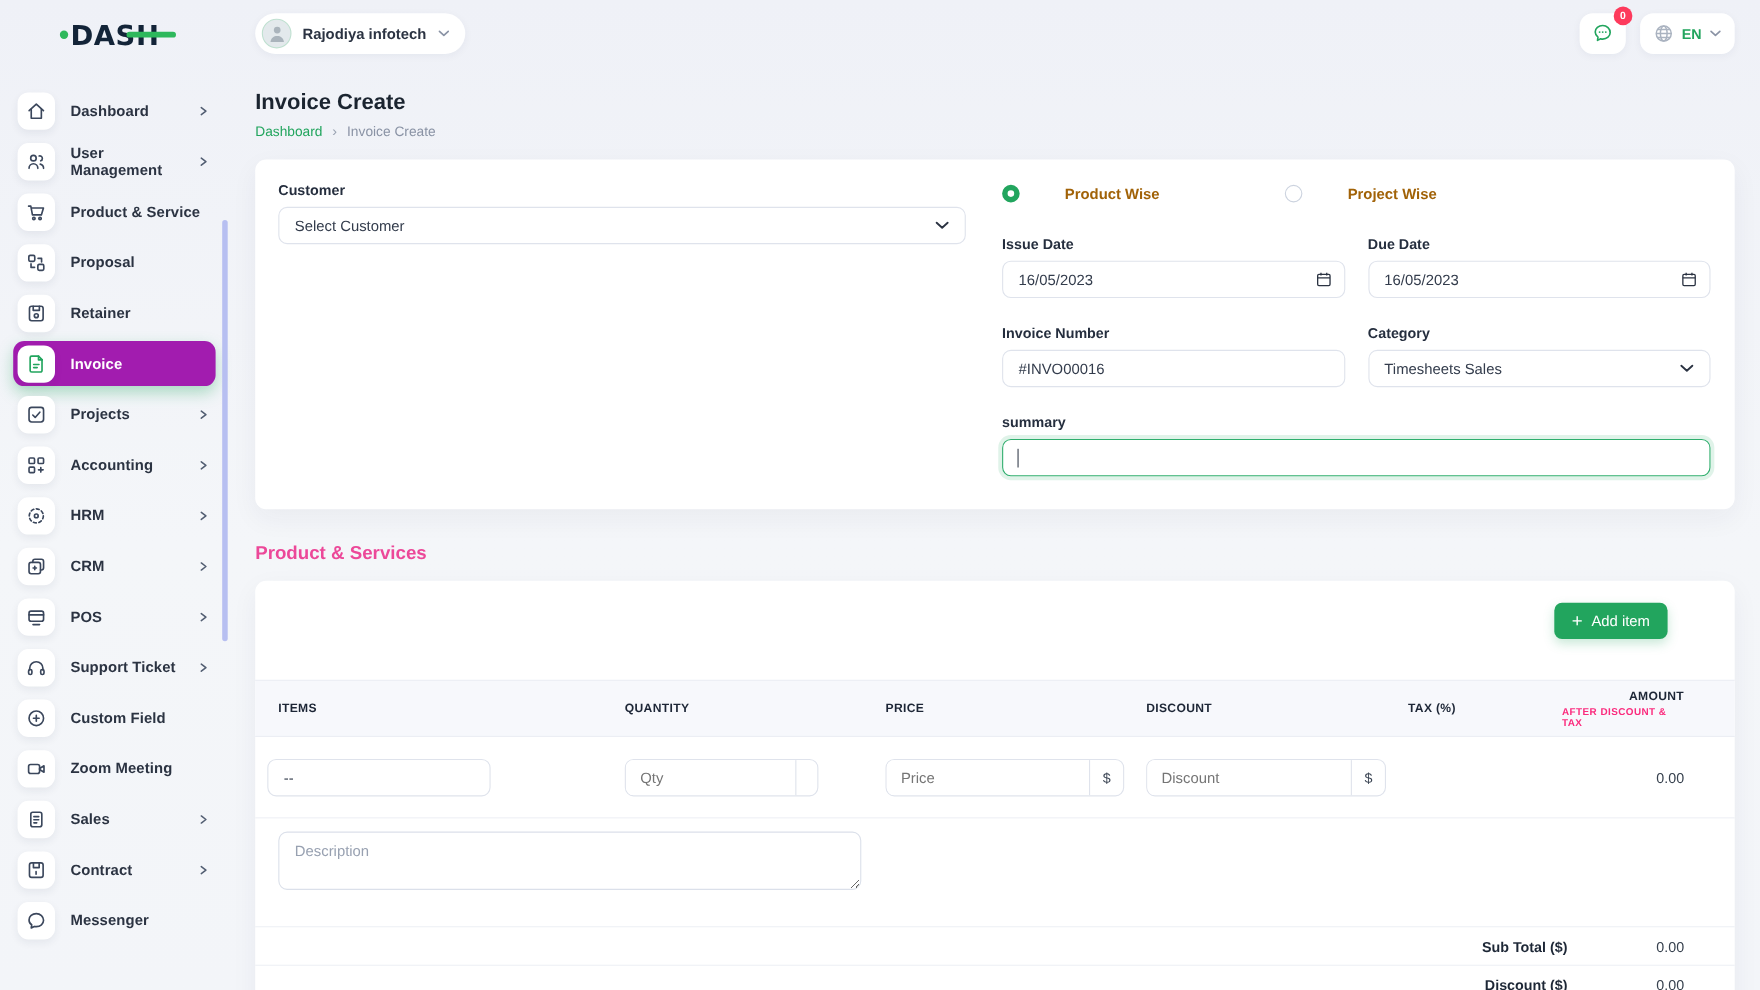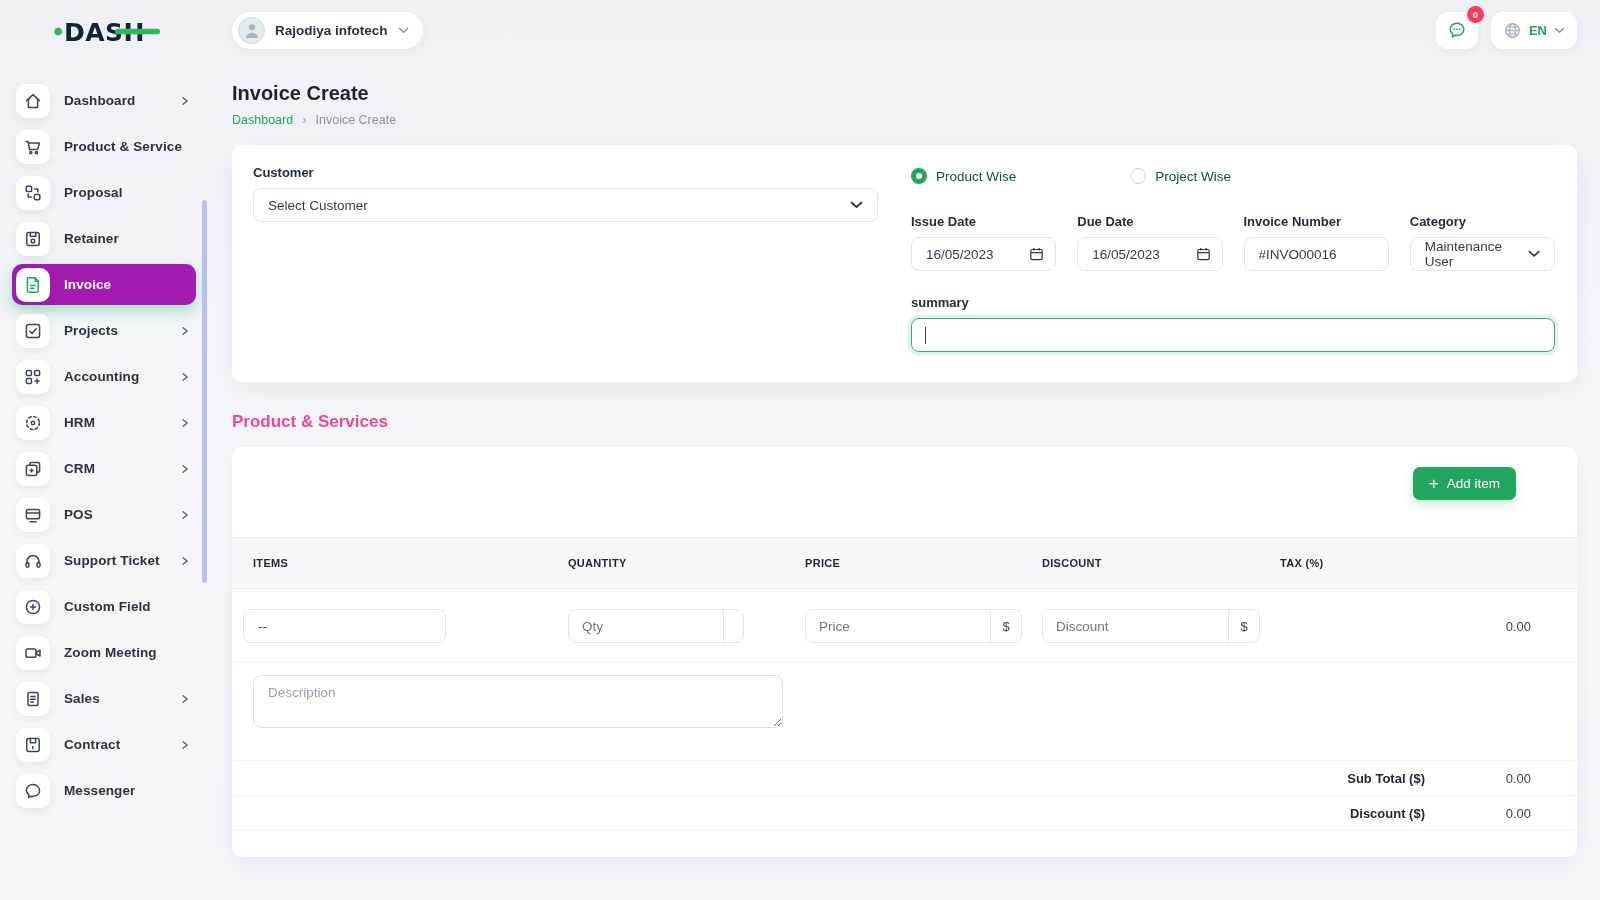--- a/index.html
+++ b/index.html
@@ -62,22 +62,22 @@
     font-family: "Liberation Sans", sans-serif;
   }
   .ctl-select { justify-content: space-between; cursor: pointer; }
   input.ctl, textarea.ctl { outline: none; }
   input.ctl::placeholder, textarea::placeholder { color: #98a1b1; }
   .radio-row { display: flex; align-items: center; gap: 14px; margin-bottom: 30px; padding-top: 3px; }
   .radio-opt { display: flex; align-items: center; gap: 9px; cursor: pointer; margin-right: 100px; }
   .radio { width: 16px; height: 16px; border-radius: 50%; background: #fff; }
   .radio.on { border: 5px solid #22a55e; }
   .radio.off { border: 1.5px solid #ccd3df; }
-  .radio-lbl { font-size: 13.5px; font-weight: 400; color: #14532d; }
-  .two-col { display: grid; grid-template-columns: 1fr 1fr 1fr 1fr; column-gap: 21px; row-gap: 24px; }
+  .radio-lbl { font-size: 13.5px; font-weight: 700; color: #a16207; margin-left: 32px; }
+  .two-col { display: grid; grid-template-columns: 1fr 1fr; column-gap: 21px; row-gap: 24px; }
   .date-wrap { position: relative; }
   .date-wrap svg { position: absolute; right: 12px; top: 9px; }
   .summary-block { margin-top: 24px; }
   .summary-box {
     height: 34px; border: 1.6px solid #2fae6d; border-radius: 8px; position: relative;
     box-shadow: 0 0 0 3.5px rgba(47,174,109,.15); cursor: text;
   }
   .caret { position: absolute; left: 13px; top: 8px; width: 1.2px; height: 17px; background: #38404e; animation: blink 1.1s steps(1) infinite; }
   @keyframes blink { 50% { opacity: 0; } }
   
@@ -134,20 +134,36 @@
         <span class="lbl">Dashboard</span>
         <span class="chev">
           <svg width="10" height="10" viewBox="0 0 10 10">
             <polyline points="3,1.8 7.2,5 3,8.2" fill="none" stroke="#525e72" stroke-width="1.4" stroke-linecap="round" stroke-linejoin="round"></polyline>
           </svg>
         </span>
       </div>
       <div class="nav-item">
         <span class="tile">
           <svg class="ic" width="20" height="20" viewBox="0 0 20 20" stroke="#3b475c">
+            <circle cx="7.4" cy="6.8" r="2.5" fill="none" stroke-width="1.5" stroke-linecap="round" stroke-linejoin="round"></circle>
+            <path d="M3.4 16c0-2.3 1.8-4.1 4-4.1s4 1.8 4 4.1" fill="none" stroke-width="1.5" stroke-linecap="round" stroke-linejoin="round"></path>
+            <path d="M12.6 4.8a2.3 2.3 0 0 1 2.9 2.2c0 1-.6 1.9-1.5 2.2" fill="none" stroke-width="1.5" stroke-linecap="round" stroke-linejoin="round"></path>
+            <path d="M13.6 12.2c1.8.4 3 1.9 3 3.8" fill="none" stroke-width="1.5" stroke-linecap="round" stroke-linejoin="round"></path>
+          </svg>
+        </span>
+        <span class="lbl">User Management</span>
+        <span class="chev">
+          <svg width="10" height="10" viewBox="0 0 10 10">
+            <polyline points="3,1.8 7.2,5 3,8.2" fill="none" stroke="#525e72" stroke-width="1.4" stroke-linecap="round" stroke-linejoin="round"></polyline>
+          </svg>
+        </span>
+      </div>
+      <div class="nav-item">
+        <span class="tile">
+          <svg class="ic" width="20" height="20" viewBox="0 0 20 20" stroke="#3b475c">
             <path d="M3 4.4h2l1.5 8h8.1l1.9-6.3H5.7" fill="none" stroke-width="1.5" stroke-linecap="round" stroke-linejoin="round"></path>
             <circle cx="7.8" cy="15.6" r="1.1" fill="none" stroke-width="1.5" stroke-linecap="round" stroke-linejoin="round"></circle>
             <circle cx="13.4" cy="15.6" r="1.1" fill="none" stroke-width="1.5" stroke-linecap="round" stroke-linejoin="round"></circle>
           </svg>
         </span>
         <span class="lbl">Product &amp; Service</span>
       </div>
       <div class="nav-item">
         <span class="tile">
           <svg class="ic" width="20" height="20" viewBox="0 0 20 20" stroke="#3b475c">
@@ -416,21 +432,21 @@
             </svg>
           </div>
         </div>
         <div>
           <div class="field-label">Invoice Number</div>
           <input class="ctl" value="#INVO00016" style="">
         </div>
         <div>
           <div class="field-label">Category</div>
           <div class="ctl ctl-select">
-            <span>Maintenance User</span>
+            <span>Timesheets Sales</span>
             <svg width="13" height="8" viewBox="0 0 13 8">
               <polyline points="1.5,1.5 6.5,6 11.5,1.5" fill="none" stroke="#2b3342" stroke-width="1.7" stroke-linecap="round" stroke-linejoin="round"></polyline>
             </svg>
           </div>
         </div>
       </div>
       <div class="summary-block">
         <div class="field-label">summary</div>
         <div class="summary-box">
           <span class="caret"></span>
@@ -447,20 +463,24 @@
         <span class="plus">+</span>
         <span>Add item</span>
       </button>
     </div>
     <div class="tgrid thead">
       <div class="th">ITEMS</div>
       <div class="th">QUANTITY</div>
       <div class="th">PRICE</div>
       <div class="th">DISCOUNT</div>
       <div class="th">TAX (%)</div>
+      <div class="th right">
+        <span>AMOUNT</span>
+        <span class="note">AFTER DISCOUNT &amp; TAX</span>
+      </div>
     </div>
     <div class="tgrid trow">
       <div class="td">
           <input class="ctl" style="width: 203px;" value="--">
         </div>
       <div class="td">
         <div class="igroup" style="width:176px">
           <input placeholder="Qty" style="">
           <span class="suffix empty"></span>
         </div>

